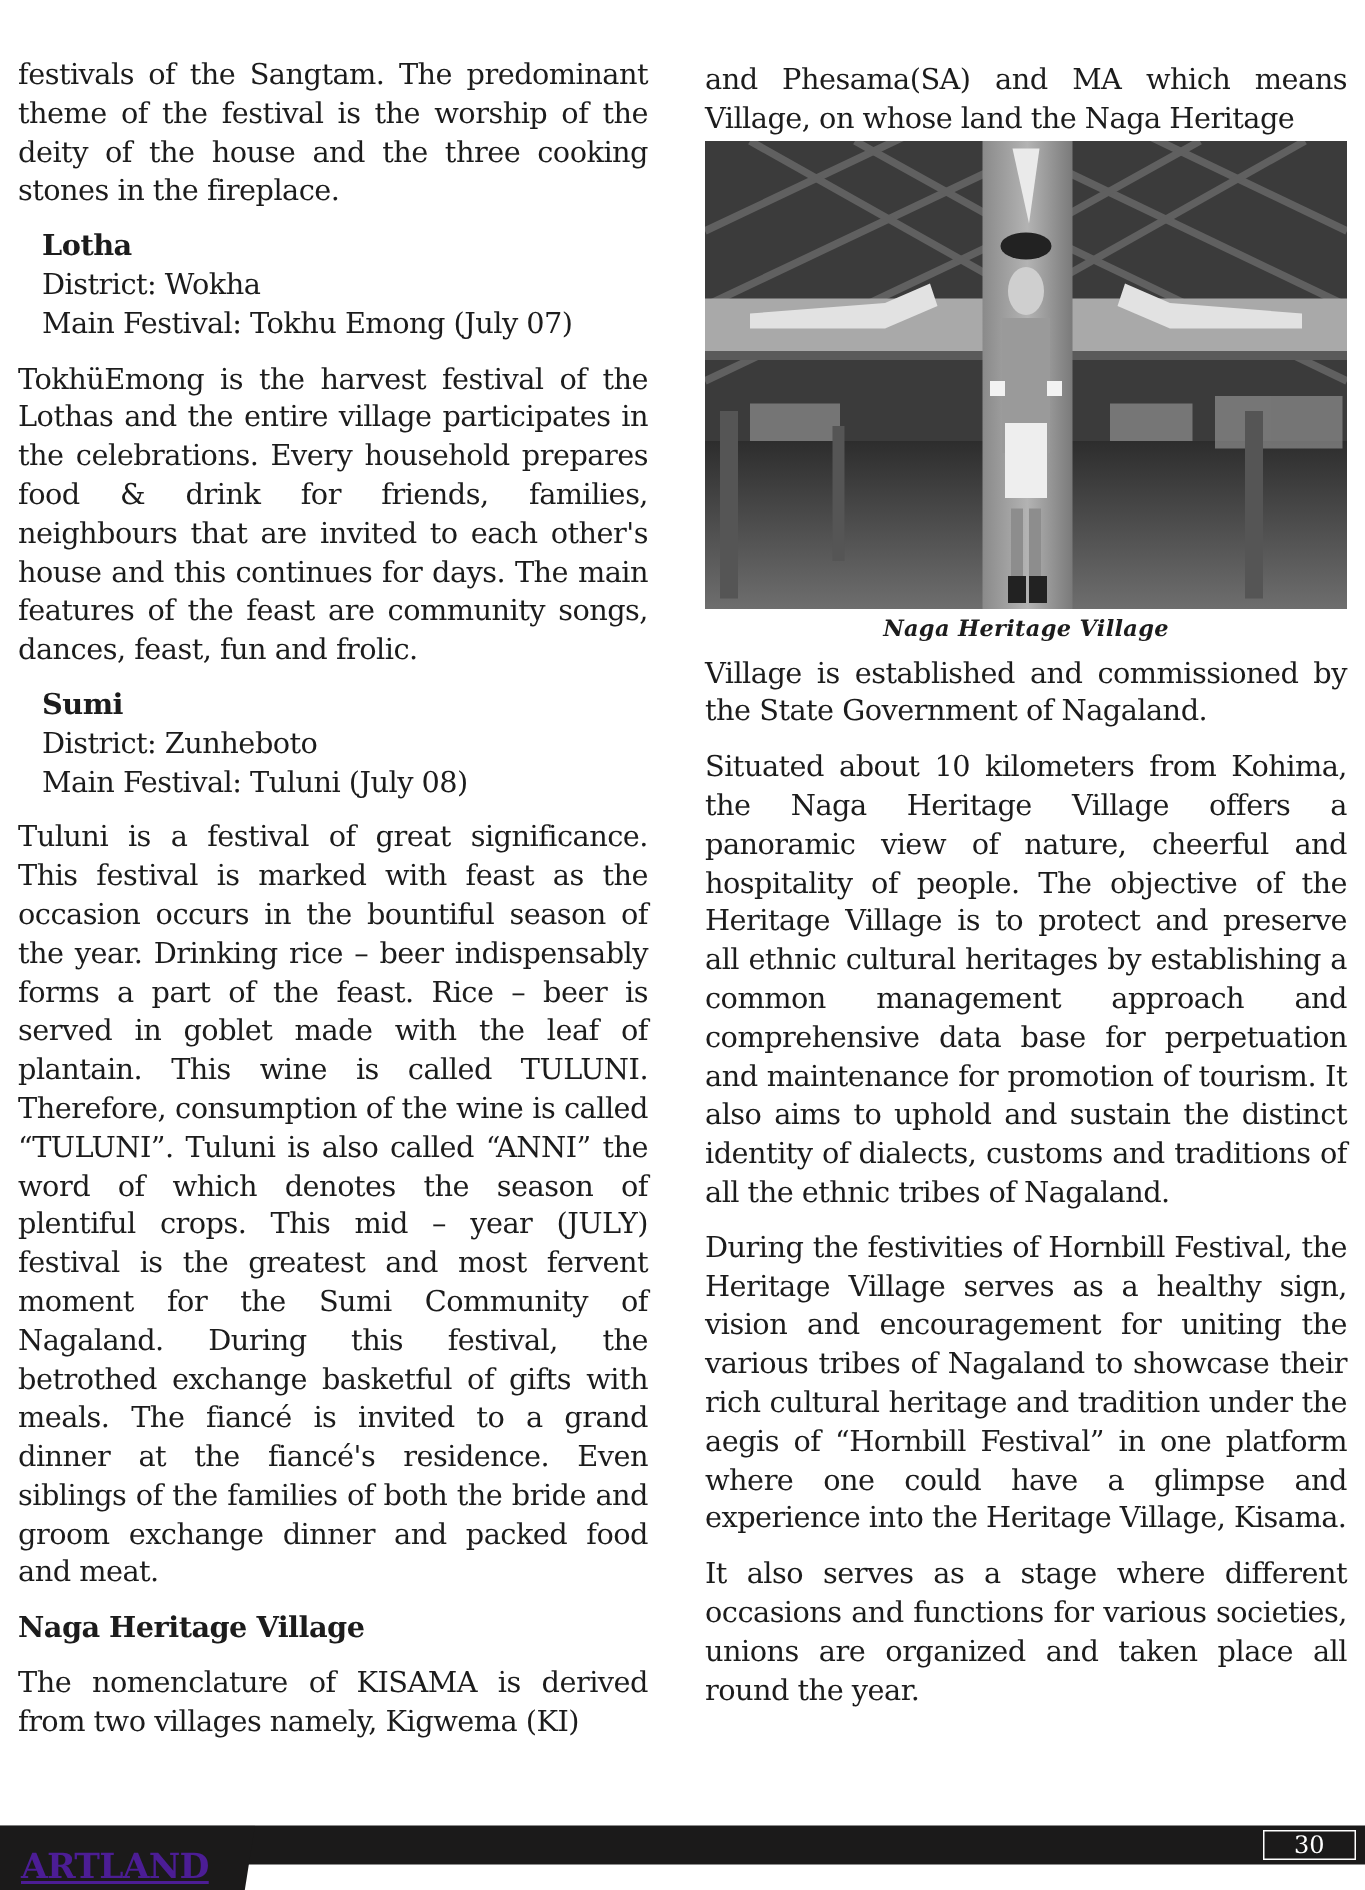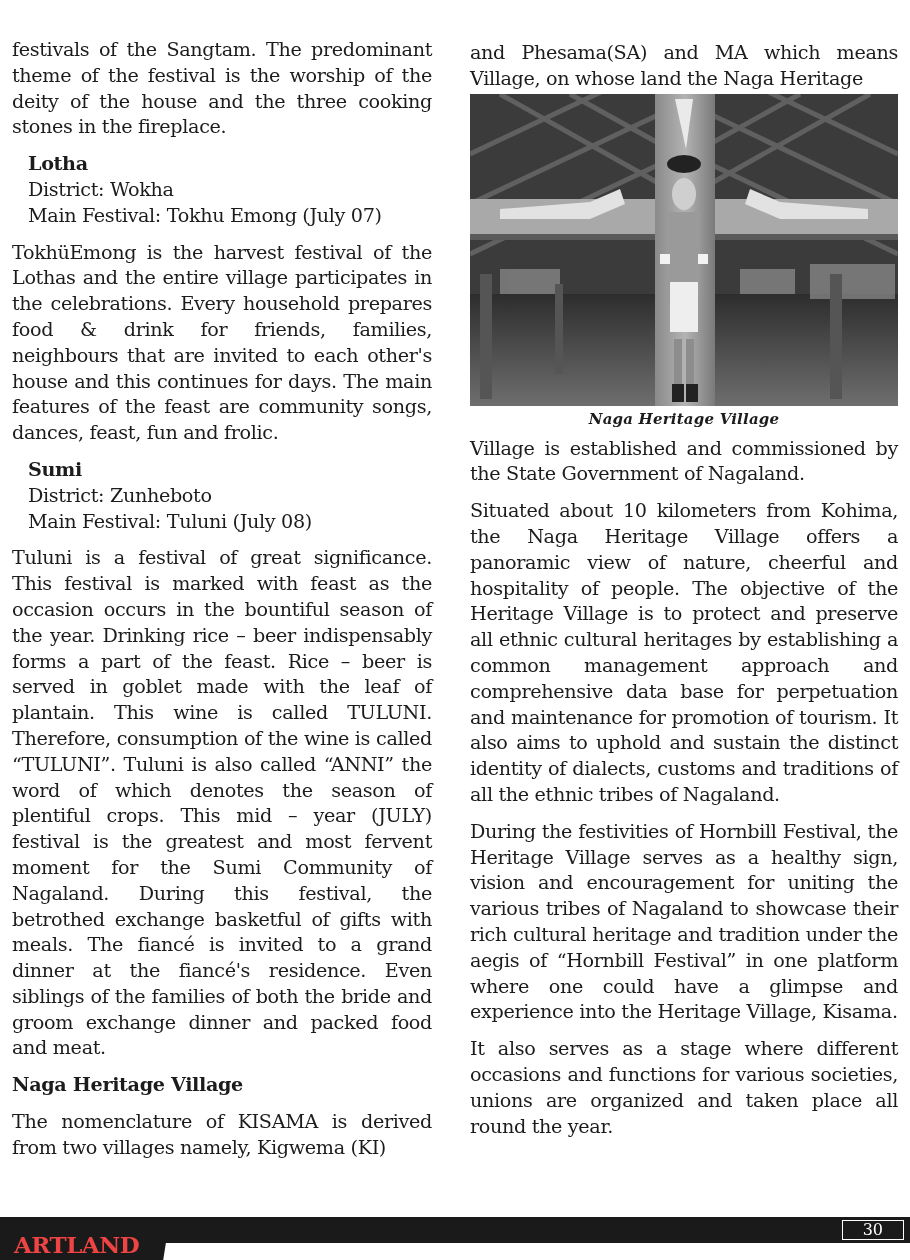--- a/index.html
+++ b/index.html
@@ -38,22 +38,23 @@
     position: absolute; left: 0; top: 1217px; width: 910px; height: 26px;
     background: #1b1a1a;
   }
   .footer-tab {
     position: absolute; left: 0; top: 1217px; width: 170px; height: 43px;
     background: #1b1a1a;
     clip-path: polygon(0 0, 100% 0, 96% 100%, 0 100%);
   }
   .brand {
     position: absolute; left: 14px; top: 1231px;
-    color: #ef4444; font-weight: bold; font-size: 23px; letter-spacing: -0.5px;
+    color: #4c1d95; font-weight: bold; font-size: 23px; letter-spacing: -0.5px;
     font-family: "DejaVu Serif", "Liberation Serif", serif;
+    text-decoration: underline;
   }
   .page-num {
     position: absolute; right: 6px; top: 1220px;
     border: 1.5px solid #ffffff; color: #ffffff;
     font-size: 16px; line-height: 18px; padding: 0 20px;
     font-family: "DejaVu Serif", "Liberation Serif", serif;
   }
 </style>
 </head>
 <body>

